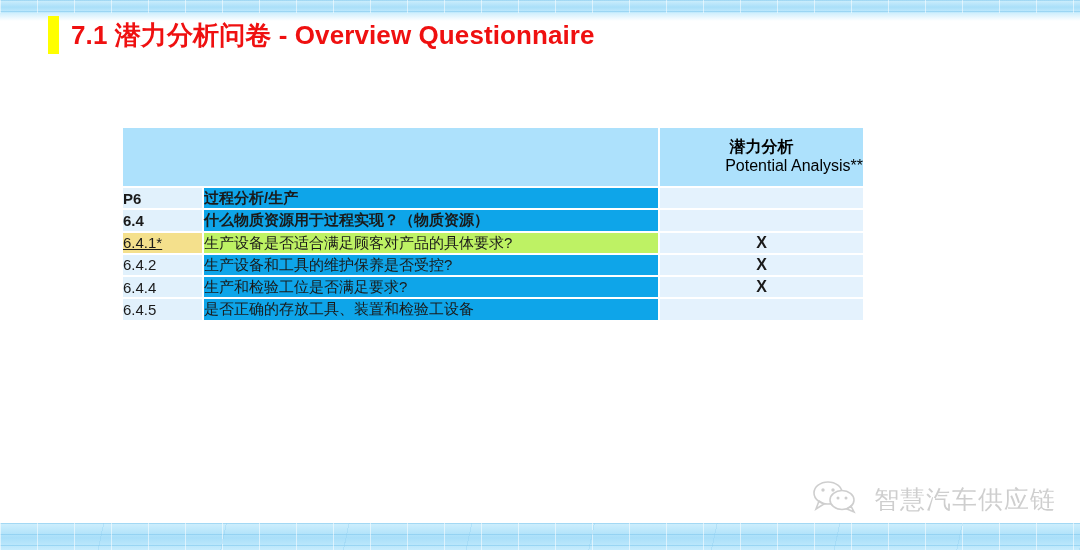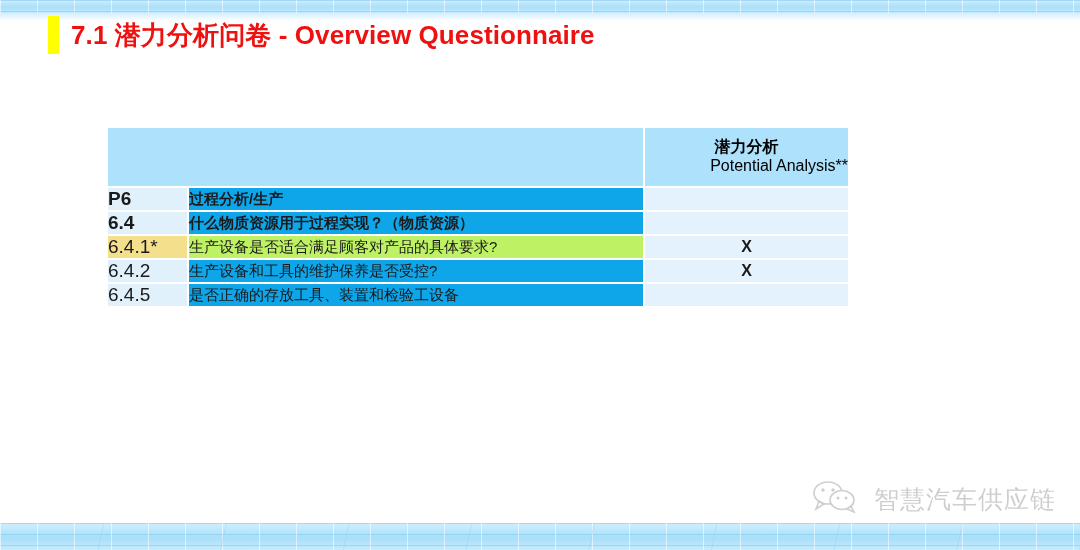--- a/index.html
+++ b/index.html
@@ -80,21 +80,21 @@
     font-size: 26px;
     font-weight: bold;
     line-height: 38px;
     white-space: nowrap;
     letter-spacing: 0.1px;
   }
 
   
   .qtable {
     position: absolute;
-    left: 108px;
+    left: 123px;
     top: 128px;
     width: 741px;
     border-collapse: collapse;
     table-layout: fixed;
   }
   .qtable td, .qtable th {
     padding: 0;
     margin: 0;
     vertical-align: middle;
     border: 0;
@@ -124,21 +124,21 @@
   .hdr-pa .en {
     display: block;
     font-size: 16px;
     font-weight: normal;
     text-align: right;
   }
 
   
   .cell-id {
     background: #e1f1fc;
-    font-size: 19px;
+    font-size: 15px;
     color: #1a1a1a;
     padding: 5px 0 5px 8px;
   }
   .cell-text {
     background: #0ea5e9;
     font-size: 15px;
     color: #1a1a1a;
     padding: 5px 8px 5px 10px;
     line-height: 1.35;
   }
@@ -146,21 +146,21 @@
     background: #e4f2fd;
     text-align: center;
     font-size: 16px;
     font-weight: bold;
     color: #1a1a1a;
     padding: 5px 0;
   }
   tr.bold .cell-id,
   tr.bold .cell-text { font-weight: bold; }
 
-  tr.hl .cell-id   { background: #f4e08c; }
+  tr.hl .cell-id   { background: #f4e08c; text-decoration: underline; }
   tr.hl .cell-text { background: #bef264; }
 
   
   .qtable tr:last-child td { border-bottom: 2px solid #ffffff; }
 
   
   .watermark {
     position: absolute;
     left: 812px;
     top: 480px;
@@ -220,20 +220,25 @@
         <td class="cell-id">6.4.1*</td>
         <td class="cell-text">生产设备是否适合满足顾客对产品的具体要求?</td>
         <td class="cell-pa">X</td>
       </tr>
       <tr>
         <td class="cell-id">6.4.2</td>
         <td class="cell-text">生产设备和工具的维护保养是否受控?</td>
         <td class="cell-pa">X</td>
       </tr>
       <tr>
+        <td class="cell-id">6.4.4</td>
+        <td class="cell-text">生产和检验工位是否满足要求?</td>
+        <td class="cell-pa">X</td>
+      </tr>
+      <tr>
         <td class="cell-id">6.4.5</td>
         <td class="cell-text">是否正确的存放工具、装置和检验工设备</td>
         <td class="cell-pa"></td>
       </tr>
     </tbody>
 </table>
 
 <div class="watermark">
   <span>
     <svg class="wm-icon" viewBox="0 0 46 34" xmlns="http://www.w3.org/2000/svg">

